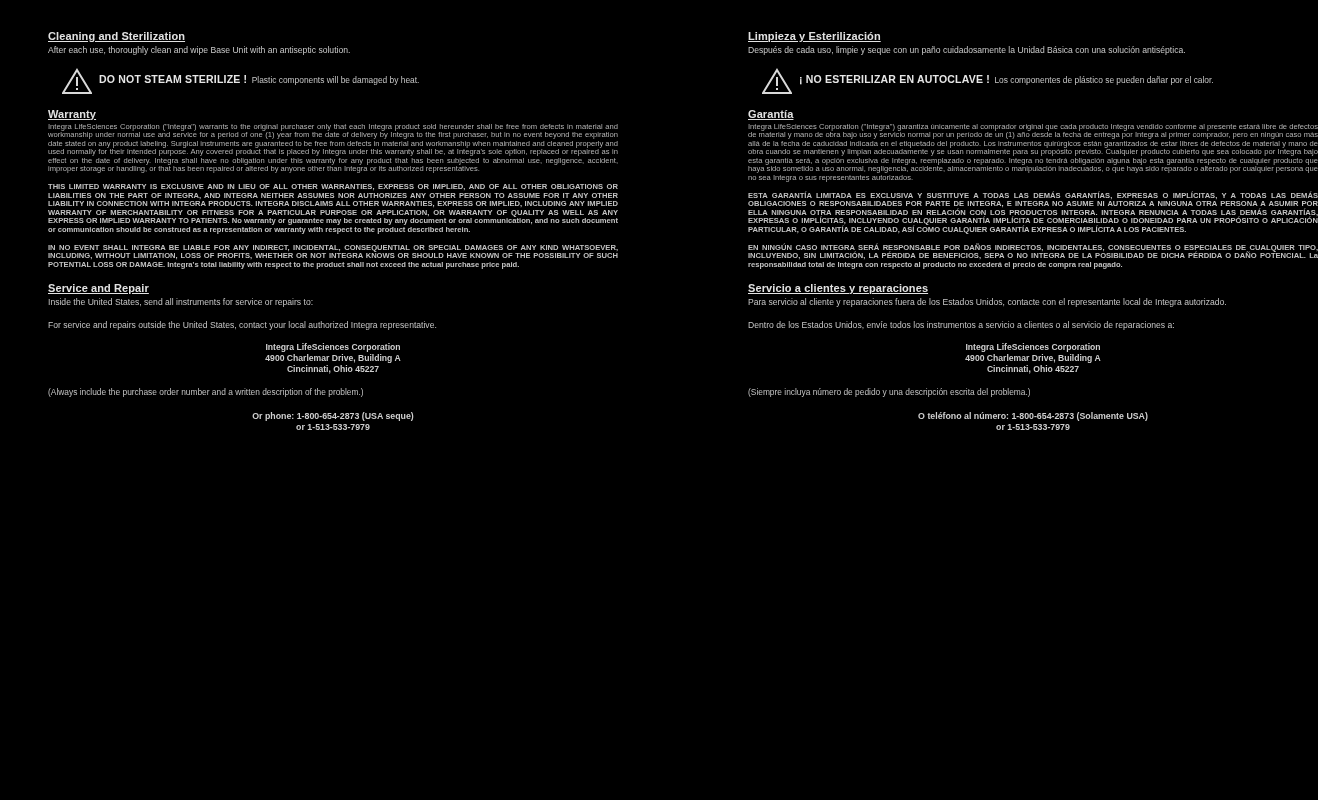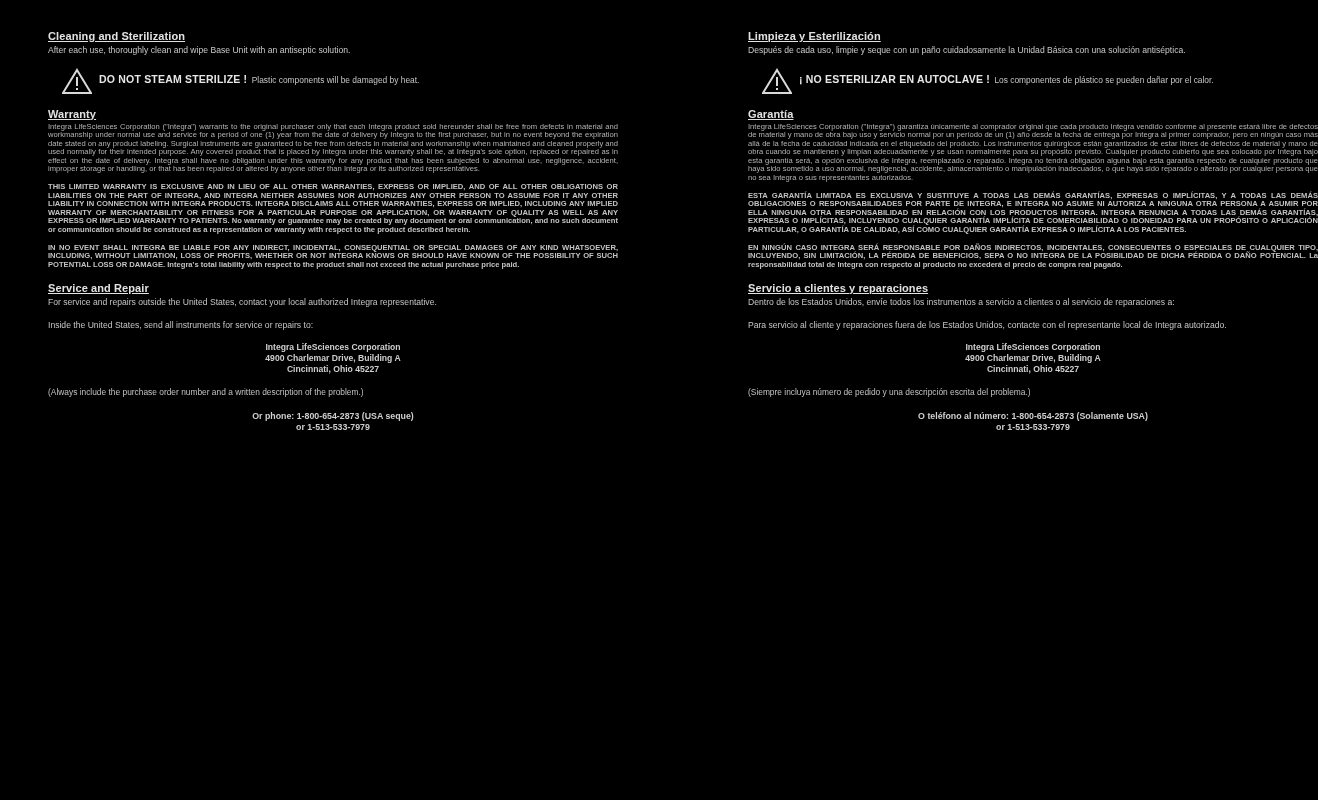--- a/index.html
+++ b/index.html
@@ -138,22 +138,22 @@
     </div>
 
     <h2 class="sec-title">Warranty</h2>
     <div class="block">
       <p class="para">Integra LifeSciences Corporation ("Integra") warrants to the original purchaser only that each Integra product sold hereunder shall be free from defects in material and workmanship under normal use and service for a period of one (1) year from the date of delivery by Integra to the first purchaser, but in no event beyond the expiration date stated on any product labeling. Surgical instruments are guaranteed to be free from defects in material and workmanship when maintained and cleaned properly and used normally for their intended purpose. Any covered product that is placed by Integra under this warranty shall be, at Integra's sole option, replaced or repaired as in effect on the date of delivery. Integra shall have no obligation under this warranty for any product that has been subjected to abnormal use, negligence, accident, improper storage or handling, or that has been repaired or altered by anyone other than Integra or its authorized representatives.</p>
       <p class="para caps">THIS LIMITED WARRANTY IS EXCLUSIVE AND IN LIEU OF ALL OTHER WARRANTIES, EXPRESS OR IMPLIED, AND OF ALL OTHER OBLIGATIONS OR LIABILITIES ON THE PART OF INTEGRA, AND INTEGRA NEITHER ASSUMES NOR AUTHORIZES ANY OTHER PERSON TO ASSUME FOR IT ANY OTHER LIABILITY IN CONNECTION WITH INTEGRA PRODUCTS. INTEGRA DISCLAIMS ALL OTHER WARRANTIES, EXPRESS OR IMPLIED, INCLUDING ANY IMPLIED WARRANTY OF MERCHANTABILITY OR FITNESS FOR A PARTICULAR PURPOSE OR APPLICATION, OR WARRANTY OF QUALITY AS WELL AS ANY EXPRESS OR IMPLIED WARRANTY TO PATIENTS. No warranty or guarantee may be created by any document or oral communication, and no such document or communication should be construed as a representation or warranty with respect to the product described herein.</p>
       <p class="para caps">IN NO EVENT SHALL INTEGRA BE LIABLE FOR ANY INDIRECT, INCIDENTAL, CONSEQUENTIAL OR SPECIAL DAMAGES OF ANY KIND WHATSOEVER, INCLUDING, WITHOUT LIMITATION, LOSS OF PROFITS, WHETHER OR NOT INTEGRA KNOWS OR SHOULD HAVE KNOWN OF THE POSSIBILITY OF SUCH POTENTIAL LOSS OR DAMAGE. Integra's total liability with respect to the product shall not exceed the actual purchase price paid.</p>
     </div>
 
     <h2 class="sec-title">Service and Repair</h2>
+    <p class="svc-line">Inside the United States, send all instruments for service or repairs to:</p>
     <p class="svc-line">For service and repairs outside the United States, contact your local authorized Integra representative.</p>
-    <p class="svc-line">Inside the United States, send all instruments for service or repairs to:</p>
 
     <div class="center">
       <span class="addr-line">Integra LifeSciences Corporation</span>
       <span class="addr-line">4900 Charlemar Drive, Building A</span>
       <span class="addr-line">Cincinnati, Ohio 45227</span>
     </div>
 
     <p class="note">(Always include the purchase order number and a written description of the problem.)</p>
 
     <div class="phone">
@@ -183,22 +183,22 @@
     </div>
 
     <h2 class="sec-title">Garantía</h2>
     <div class="block">
       <p class="para">Integra LifeSciences Corporation ("Integra") garantiza únicamente al comprador original que cada producto Integra vendido conforme al presente estará libre de defectos de material y mano de obra bajo uso y servicio normal por un período de un (1) año desde la fecha de entrega por Integra al primer comprador, pero en ningún caso más allá de la fecha de caducidad indicada en el etiquetado del producto. Los instrumentos quirúrgicos están garantizados de estar libres de defectos de material y mano de obra cuando se mantienen y limpian adecuadamente y se usan normalmente para su propósito previsto. Cualquier producto cubierto que sea colocado por Integra bajo esta garantía será, a opción exclusiva de Integra, reemplazado o reparado. Integra no tendrá obligación alguna bajo esta garantía respecto de cualquier producto que haya sido sometido a uso anormal, negligencia, accidente, almacenamiento o manipulación inadecuados, o que haya sido reparado o alterado por cualquier persona que no sea Integra o sus representantes autorizados.</p>
       <p class="para caps">ESTA GARANTÍA LIMITADA ES EXCLUSIVA Y SUSTITUYE A TODAS LAS DEMÁS GARANTÍAS, EXPRESAS O IMPLÍCITAS, Y A TODAS LAS DEMÁS OBLIGACIONES O RESPONSABILIDADES POR PARTE DE INTEGRA, E INTEGRA NO ASUME NI AUTORIZA A NINGUNA OTRA PERSONA A ASUMIR POR ELLA NINGUNA OTRA RESPONSABILIDAD EN RELACIÓN CON LOS PRODUCTOS INTEGRA. INTEGRA RENUNCIA A TODAS LAS DEMÁS GARANTÍAS, EXPRESAS O IMPLÍCITAS, INCLUYENDO CUALQUIER GARANTÍA IMPLÍCITA DE COMERCIABILIDAD O IDONEIDAD PARA UN PROPÓSITO O APLICACIÓN PARTICULAR, O GARANTÍA DE CALIDAD, ASÍ COMO CUALQUIER GARANTÍA EXPRESA O IMPLÍCITA A LOS PACIENTES.</p>
       <p class="para caps">EN NINGÚN CASO INTEGRA SERÁ RESPONSABLE POR DAÑOS INDIRECTOS, INCIDENTALES, CONSECUENTES O ESPECIALES DE CUALQUIER TIPO, INCLUYENDO, SIN LIMITACIÓN, LA PÉRDIDA DE BENEFICIOS, SEPA O NO INTEGRA DE LA POSIBILIDAD DE DICHA PÉRDIDA O DAÑO POTENCIAL. La responsabilidad total de Integra con respecto al producto no excederá el precio de compra real pagado.</p>
     </div>
 
     <h2 class="sec-title">Servicio a clientes y reparaciones</h2>
+    <p class="svc-line">Para servicio al cliente y reparaciones fuera de los Estados Unidos, contacte con el representante local de Integra autorizado.</p>
     <p class="svc-line">Dentro de los Estados Unidos, envíe todos los instrumentos a servicio a clientes o al servicio de reparaciones a:</p>
-    <p class="svc-line">Para servicio al cliente y reparaciones fuera de los Estados Unidos, contacte con el representante local de Integra autorizado.</p>
 
     <div class="center">
       <span class="addr-line">Integra LifeSciences Corporation</span>
       <span class="addr-line">4900 Charlemar Drive, Building A</span>
       <span class="addr-line">Cincinnati, Ohio 45227</span>
     </div>
 
     <p class="note">(Siempre incluya número de pedido y una descripción escrita del problema.)</p>
 
     <div class="phone">

